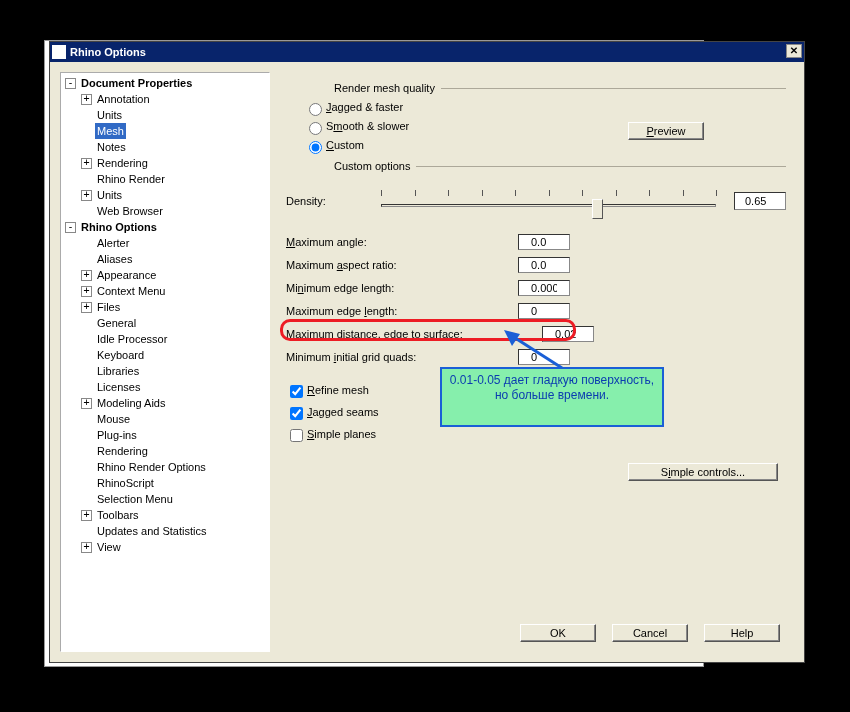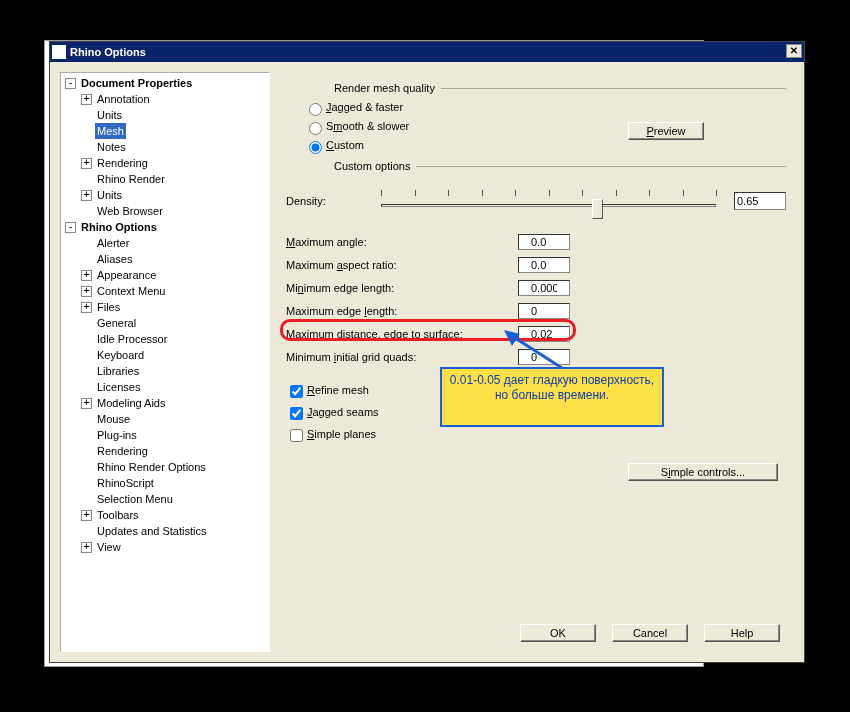--- a/index.html
+++ b/index.html
@@ -142,21 +142,21 @@
     position:absolute; top: 13px;
     width: 11px; height: 20px;
     background: #ece9d8;
     border: 1px solid #555;
     border-top-color:#fff; border-left-color:#fff;
   }
   .slider-ticks { position:absolute; left:0; right:0; top:4px; height:8px;}
   .slider-ticks span { position:absolute; width:1px; height:6px; background:#555;}
   .dens-val {
     width: 52px; border:1px inset #888; background:#fff;
-    padding: 2px 2px; font-size:11px;
+    padding: 2px 10px; font-size:11px;
     margin-left: 6px;
   }
   .fields { margin-top: 8px;}
   .frow { display:flex; align-items:center; height: 23px;}
   .frow .flabel { width: 232px; }
   .frow input.fval {
     width: 52px;
     border: 1px inset #888; background:#fff;
     padding: 1px 12px; font-size:11px;
   }
@@ -166,36 +166,37 @@
 
   .simple-btn-row { text-align:right; margin-top: 18px; padding-right: 8px;}
   .bottom-btns {
     position:absolute; right: 14px; bottom: 10px;
     display:flex; gap: 16px;
   }
 
   
   .highlight-row {
     position: relative;
+    gap: 24px;
   }
   .red-oval {
     position:absolute;
     left: -6px; top: -3px;
     width: 296px; height: 22px;
     border: 3px solid #ed1c24;
     border-radius: 10px;
     pointer-events:none;
   }
 
   
   .callout {
     position:absolute;
     left: 170px; top: 295px;
     width: 224px; height: 60px;
-    background: #fde047;
+    background: #86efac;
     border: 2px solid #1a5fd6;
     padding: 4px 6px;
     color: #0b3db0;
     font-size: 12px;
     text-align:center;
     line-height: 15px;
     z-index: 5;
   }
   .arrow {
     position:absolute;

